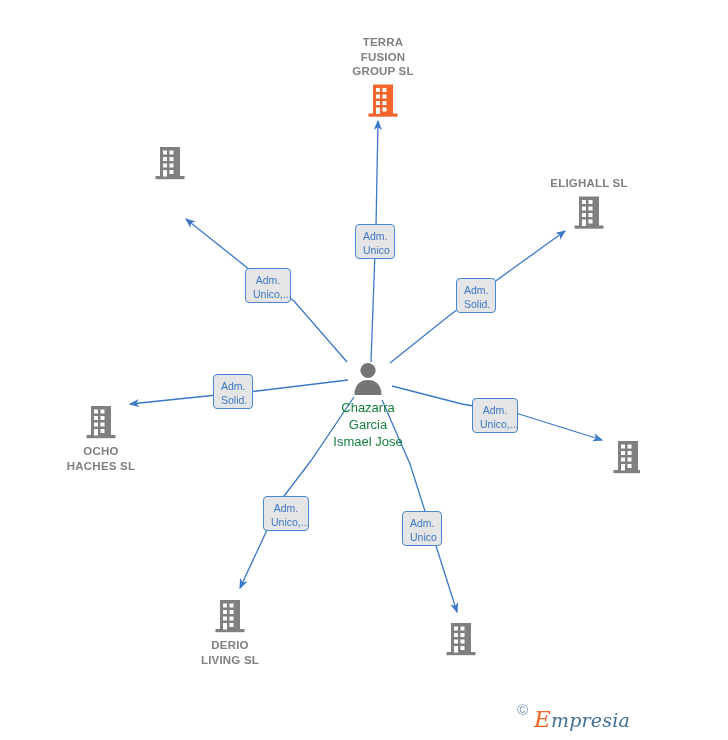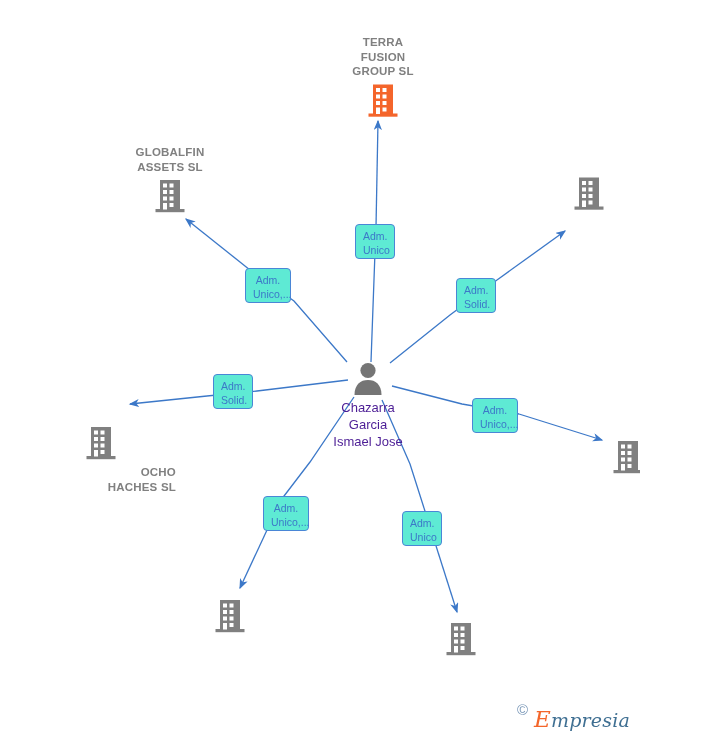--- a/index.html
+++ b/index.html
@@ -38,40 +38,40 @@
     line-height: 14.5px;
     color: #808080;
     font-weight: bold;
     letter-spacing: 0.2px;
     white-space: pre-line;
   }
   .node-label.plain {
     font-weight: normal;
     font-size: 13px;
     line-height: 17px;
-    color: #4c1d95;
+    color: #15803d;
     letter-spacing: 0;
   }
   .node-icon {
     display: block;
     margin: 0 auto;
     line-height: 0;
   }
   .node-icon.company { width: 30px; height: 36px; }
   .node-icon.person  { width: 34px; height: 34px; }
   .node.label-top .node-label { margin-bottom: 4px; }
   .node.label-bottom .node-label { margin-top: 4px; }
 
   
   .edge-label {
     position: absolute;
     z-index: 4;
     border: 1px solid #4a86d6;
     border-radius: 4px;
-    background: #5eead4;
+    background: #e5e5e5;
     color: #3c78c8;
     font-size: 10.5px;
     line-height: 14px;
     padding: 4px 7px 5px 7px;
     text-align: center;
     white-space: pre-line;
     box-sizing: border-box;
   }
 
   
@@ -142,50 +142,49 @@
             <rect x="14.5" y="5.5" width="4" height="4" fill="#ffffff"></rect>
             <rect x="8" y="12" width="4" height="4" fill="#ffffff"></rect>
             <rect x="14.5" y="12" width="4" height="4" fill="#ffffff"></rect>
             <rect x="8" y="18.5" width="4" height="4" fill="#ffffff"></rect>
             <rect x="14.5" y="18.5" width="4" height="4" fill="#ffffff"></rect>
             <rect x="8" y="25" width="4" height="6.5" fill="#ffffff"></rect>
             <rect x="14.5" y="25" width="4" height="4" fill="#ffffff"></rect>
           </svg></span>
       </div>
       <div class="node label-top" style="left: 170px; top: 178px; transform: translateY(-33px);">
-        <div class="node-label">GLOBALFIN
-ASSETS  SL</div>
         <span class="node-icon company"><svg viewBox="0 0 30 36" width="30" height="36" xmlns="http://www.w3.org/2000/svg">
             <rect x="5" y="2" width="20" height="30" fill="#808080"></rect>
             <rect x="0.5" y="31" width="29" height="3.2" fill="#808080"></rect>
             <rect x="8" y="5.5" width="4" height="4" fill="#ffffff"></rect>
             <rect x="14.5" y="5.5" width="4" height="4" fill="#ffffff"></rect>
             <rect x="8" y="12" width="4" height="4" fill="#ffffff"></rect>
             <rect x="14.5" y="12" width="4" height="4" fill="#ffffff"></rect>
             <rect x="8" y="18.5" width="4" height="4" fill="#ffffff"></rect>
             <rect x="14.5" y="18.5" width="4" height="4" fill="#ffffff"></rect>
             <rect x="8" y="25" width="4" height="6.5" fill="#ffffff"></rect>
             <rect x="14.5" y="25" width="4" height="4" fill="#ffffff"></rect>
           </svg></span>
       </div>
       <div class="node label-top" style="left: 589px; top: 194px; transform: translateY(-18.5px);">
-        <span class="node-icon company"><svg viewBox="0 0 30 36" width="30" height="36" xmlns="http://www.w3.org/2000/svg">
-            <rect x="5" y="2" width="20" height="30" fill="#808080"></rect>
-            <rect x="0.5" y="31" width="29" height="3.2" fill="#808080"></rect>
-            <rect x="8" y="5.5" width="4" height="4" fill="#ffffff"></rect>
-            <rect x="14.5" y="5.5" width="4" height="4" fill="#ffffff"></rect>
-            <rect x="8" y="12" width="4" height="4" fill="#ffffff"></rect>
-            <rect x="14.5" y="12" width="4" height="4" fill="#ffffff"></rect>
-            <rect x="8" y="18.5" width="4" height="4" fill="#ffffff"></rect>
-            <rect x="14.5" y="18.5" width="4" height="4" fill="#ffffff"></rect>
-            <rect x="8" y="25" width="4" height="6.5" fill="#ffffff"></rect>
-            <rect x="14.5" y="25" width="4" height="4" fill="#ffffff"></rect>
-          </svg></span>
-      </div>
-      <div class="node label-bottom" style="left: 101px; top: 425px; text-align: right;">
+        <div class="node-label">ELIGHALL  SL</div>
+        <span class="node-icon company"><svg viewBox="0 0 30 36" width="30" height="36" xmlns="http://www.w3.org/2000/svg">
+            <rect x="5" y="2" width="20" height="30" fill="#808080"></rect>
+            <rect x="0.5" y="31" width="29" height="3.2" fill="#808080"></rect>
+            <rect x="8" y="5.5" width="4" height="4" fill="#ffffff"></rect>
+            <rect x="14.5" y="5.5" width="4" height="4" fill="#ffffff"></rect>
+            <rect x="8" y="12" width="4" height="4" fill="#ffffff"></rect>
+            <rect x="14.5" y="12" width="4" height="4" fill="#ffffff"></rect>
+            <rect x="8" y="18.5" width="4" height="4" fill="#ffffff"></rect>
+            <rect x="14.5" y="18.5" width="4" height="4" fill="#ffffff"></rect>
+            <rect x="8" y="25" width="4" height="6.5" fill="#ffffff"></rect>
+            <rect x="14.5" y="25" width="4" height="4" fill="#ffffff"></rect>
+          </svg></span>
+      </div>
+      <div class="node label-bottom" style="left: 101px; top: 404px;">
         <span class="node-icon company"><svg viewBox="0 0 30 36" width="30" height="36" xmlns="http://www.w3.org/2000/svg">
             <rect x="5" y="2" width="20" height="30" fill="#808080"></rect>
             <rect x="0.5" y="31" width="29" height="3.2" fill="#808080"></rect>
             <rect x="8" y="5.5" width="4" height="4" fill="#ffffff"></rect>
             <rect x="14.5" y="5.5" width="4" height="4" fill="#ffffff"></rect>
             <rect x="8" y="12" width="4" height="4" fill="#ffffff"></rect>
             <rect x="14.5" y="12" width="4" height="4" fill="#ffffff"></rect>
             <rect x="8" y="18.5" width="4" height="4" fill="#ffffff"></rect>
             <rect x="14.5" y="18.5" width="4" height="4" fill="#ffffff"></rect>
             <rect x="8" y="25" width="4" height="6.5" fill="#ffffff"></rect>
@@ -214,20 +213,22 @@
             <rect x="0.5" y="31" width="29" height="3.2" fill="#808080"></rect>
             <rect x="8" y="5.5" width="4" height="4" fill="#ffffff"></rect>
             <rect x="14.5" y="5.5" width="4" height="4" fill="#ffffff"></rect>
             <rect x="8" y="12" width="4" height="4" fill="#ffffff"></rect>
             <rect x="14.5" y="12" width="4" height="4" fill="#ffffff"></rect>
             <rect x="8" y="18.5" width="4" height="4" fill="#ffffff"></rect>
             <rect x="14.5" y="18.5" width="4" height="4" fill="#ffffff"></rect>
             <rect x="8" y="25" width="4" height="6.5" fill="#ffffff"></rect>
             <rect x="14.5" y="25" width="4" height="4" fill="#ffffff"></rect>
           </svg></span>
+        <div class="node-label">DERIO
+LIVING  SL</div>
       </div>
       <div class="node label-bottom" style="left: 461px; top: 621px;">
         <span class="node-icon company"><svg viewBox="0 0 30 36" width="30" height="36" xmlns="http://www.w3.org/2000/svg">
             <rect x="5" y="2" width="20" height="30" fill="#808080"></rect>
             <rect x="0.5" y="31" width="29" height="3.2" fill="#808080"></rect>
             <rect x="8" y="5.5" width="4" height="4" fill="#ffffff"></rect>
             <rect x="14.5" y="5.5" width="4" height="4" fill="#ffffff"></rect>
             <rect x="8" y="12" width="4" height="4" fill="#ffffff"></rect>
             <rect x="14.5" y="12" width="4" height="4" fill="#ffffff"></rect>
             <rect x="8" y="18.5" width="4" height="4" fill="#ffffff"></rect>

